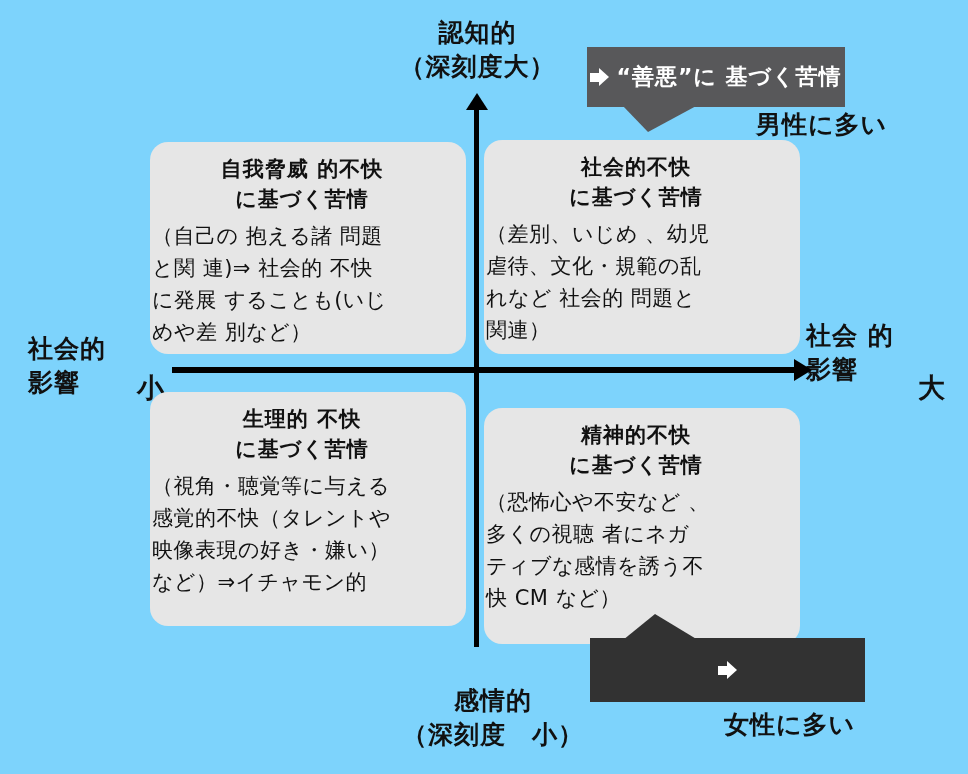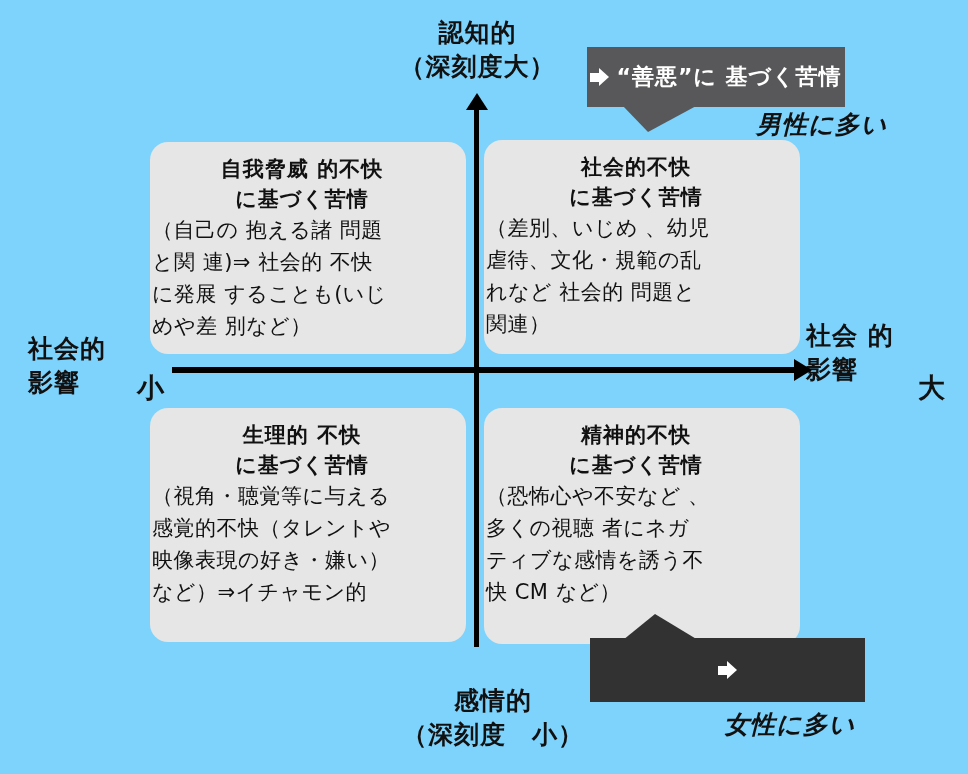--- a/index.html
+++ b/index.html
@@ -10,37 +10,37 @@
   .pre{white-space:pre-line;}
   .abs{position:absolute;}
   .axis-label{font-weight:700;font-size:25px;line-height:34px;letter-spacing:1px;}
   .center{text-align:center;}
   
   .qbox{
     position:absolute;width:316px;background:#e6e6e6;border-radius:18px;
     box-sizing:border-box;padding:12px 14px 10px 2px;
   }
   .qtitle{font-weight:700;font-size:21px;line-height:30px;text-align:center;letter-spacing:1px;}
-  .qbody{font-weight:400;font-size:21px;line-height:32px;text-align:left;letter-spacing:0.5px;}
+  .qbody{font-weight:400;font-size:21px;line-height:32px;text-align:left;margin-top:6px;letter-spacing:0.5px;}
   
   .vline{position:absolute;left:474px;top:108px;width:5px;height:539px;background:#000;z-index:2;}
   .up-head{position:absolute;left:466px;top:93px;width:0;height:0;
     border-left:11px solid transparent;border-right:11px solid transparent;border-bottom:17px solid #000;z-index:2;}
   .hline{position:absolute;left:172px;top:367px;width:622px;height:6px;background:#000;z-index:2;}
   .right-head{position:absolute;left:794px;top:359px;width:0;height:0;
     border-top:11px solid transparent;border-bottom:11px solid transparent;border-left:18px solid #000;z-index:2;}
   
   .callout{
     position:absolute;z-index:3;display:flex;align-items:center;justify-content:center;gap:7px;
     color:#fff;font-weight:700;font-size:22px;letter-spacing:1px;
   }
   .callout-top{left:587px;top:47px;width:258px;height:60px;background:#58585a;}
   .callout-bottom{left:590px;top:638px;width:275px;height:64px;background:#323232;}
   .tail{position:absolute;z-index:3;}
-  .annotation{font-weight:700;font-size:25px;letter-spacing:1px;font-style:italic;}
+  .annotation{font-weight:700;font-size:25px;letter-spacing:1px;}
   
   .arrow-icon{display:inline-flex;align-items:center;}
   .arrow-shaft{display:inline-block;width:9px;height:9px;background:#fff;}
   .arrow-head{display:inline-block;width:0;height:0;
     border-top:9px solid transparent;border-bottom:9px solid transparent;border-left:10px solid #fff;}
 </style>
 </head>
 <body>
 
 <div id="canvas">
@@ -75,21 +75,21 @@
 
   <div class="qbox" style="left:484px;top:140px;height:214px;">
     <div class="qtitle pre">社会的不快
 に基づく苦情</div>
     <div class="qbody pre">（差別、いじめ 、幼児
 虐待、文化・規範の乱
 れなど 社会的 問題と
 関連）</div>
   </div>
 
-  <div class="qbox" style="left:150px;top:408px;height:234px;">
+  <div class="qbox" style="left:150px;top:392px;height:234px;">
     <div class="qtitle pre">生理的 不快
 に基づく苦情</div>
     <div class="qbody pre">（視角・聴覚等に与える
 感覚的不快（タレントや
 映像表現の好き・嫌い）
 など）⇒イチャモン的</div>
   </div>
 
   <div class="qbox" style="left:484px;top:408px;height:236px;">
     <div class="qtitle pre">精神的不快

